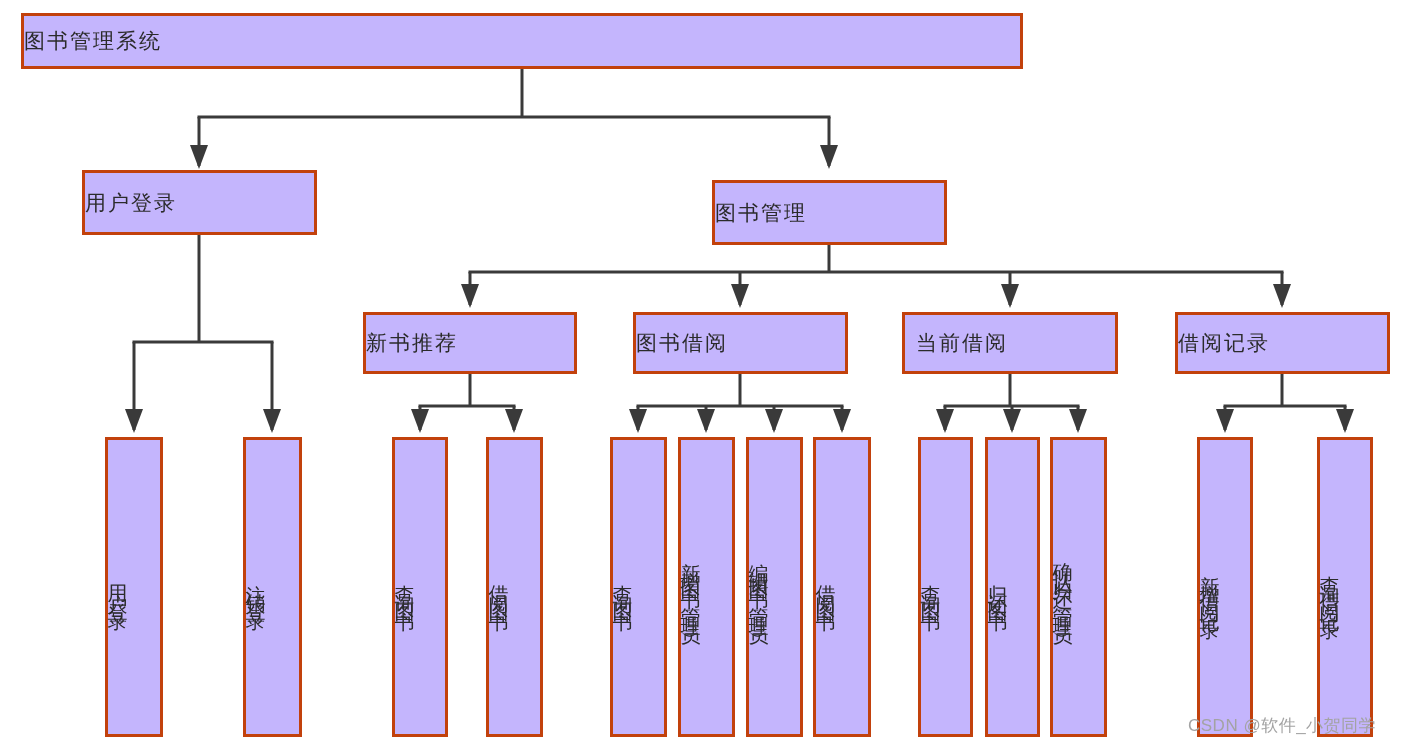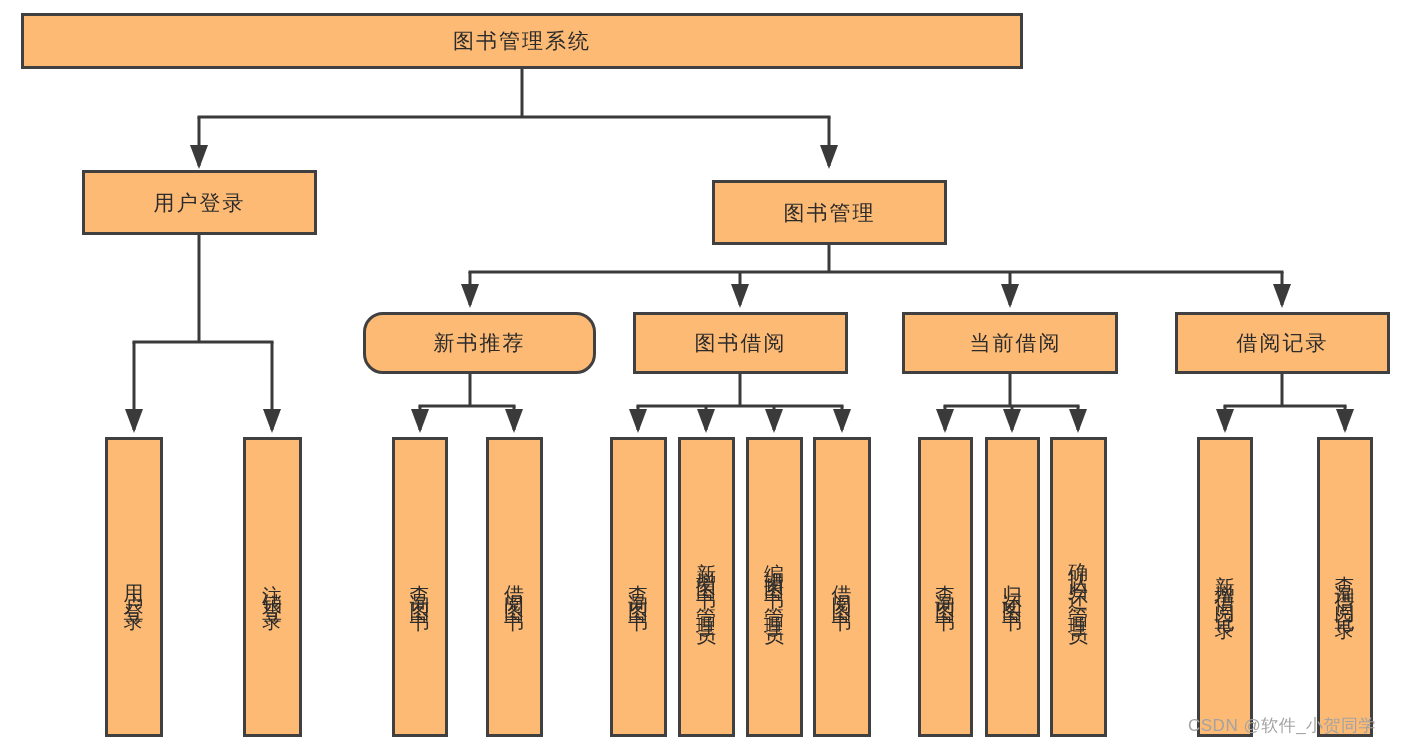--- a/index.html
+++ b/index.html
@@ -17,46 +17,46 @@
   }
   #wires {
     position: absolute;
     left: 0; top: 0;
     width: 1405px; height: 747px;
     pointer-events: none;
   }
   .box {
     position: absolute;
     box-sizing: border-box;
-    border: 3px solid #404040;
-    background: #fdba74;
+    border: 3px solid #c2410c;
+    background: #c4b5fd;
     display: flex;
     align-items: center;
-    justify-content: center;
+    justify-content: flex-start;
     color: #2b2b2b;
   }
   .hbox {
     font-size: 21px;
     letter-spacing: 2px;
     white-space: nowrap;
   }
   .vbox span {
     writing-mode: vertical-rl;
     font-size: 20px;
     letter-spacing: 9px;
     line-height: 1;
     white-space: nowrap;
   }
   
   .n-root  { left: 21px;  top: 13px;  width: 1002px; height: 56px; }
   
   .n-user  { left: 82px;  top: 170px; width: 235px;  height: 65px; }
   .n-book  { left: 712px; top: 180px; width: 235px;  height: 65px; }
   
-  .n-s0 { left: 363px;  top: 312px; width: 233px; height: 62px; border-radius: 20px; }
+  .n-s0 { left: 363px;  top: 312px; width: 214px; height: 62px; }
   .n-s1 { left: 633px;  top: 312px; width: 215px; height: 62px; }
   .n-s2 { left: 902px;  top: 312px; width: 216px; height: 62px; padding-left: 11px; }
   .n-s3 { left: 1175px; top: 312px; width: 215px; height: 62px; }
   
   .leaf { top: 437px; height: 300px; }
   .l-0  { left: 105px;  width: 58px; }
   .l-1  { left: 243px;  width: 59px; }
   .l-2  { left: 392px;  width: 56px; }
   .l-3  { left: 486px;  width: 57px; }
   .l-4  { left: 610px;  width: 57px; }

